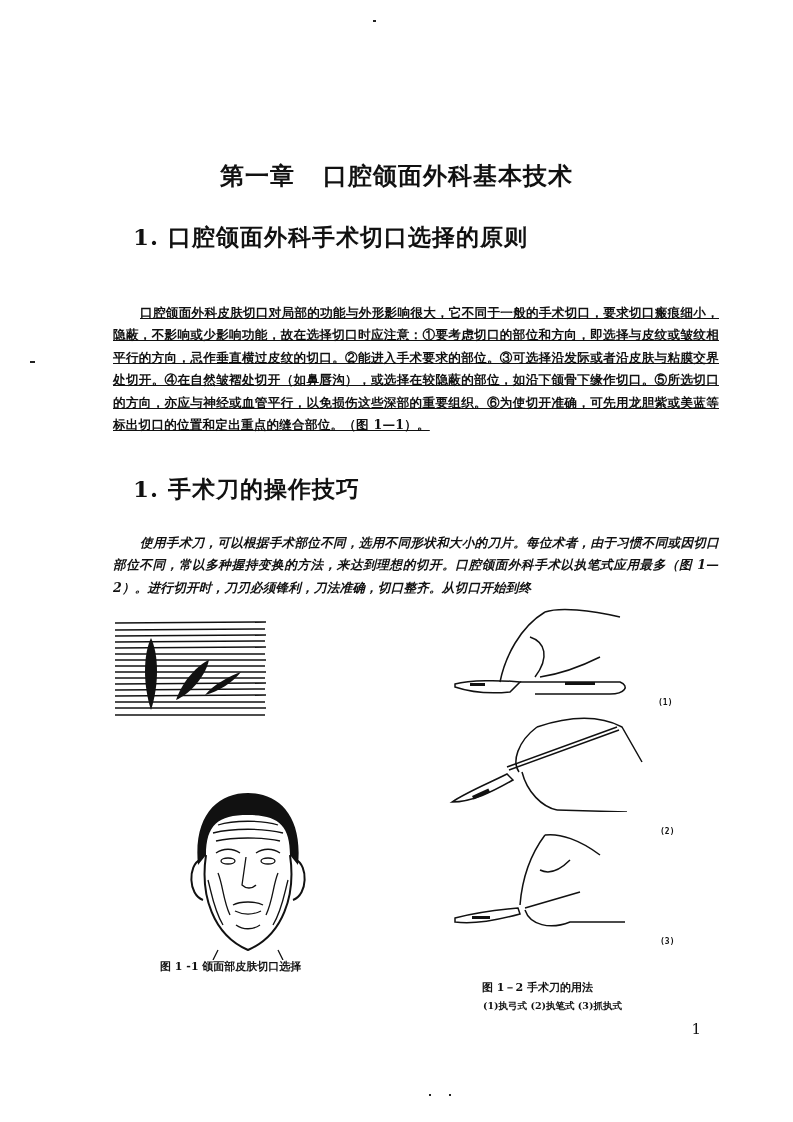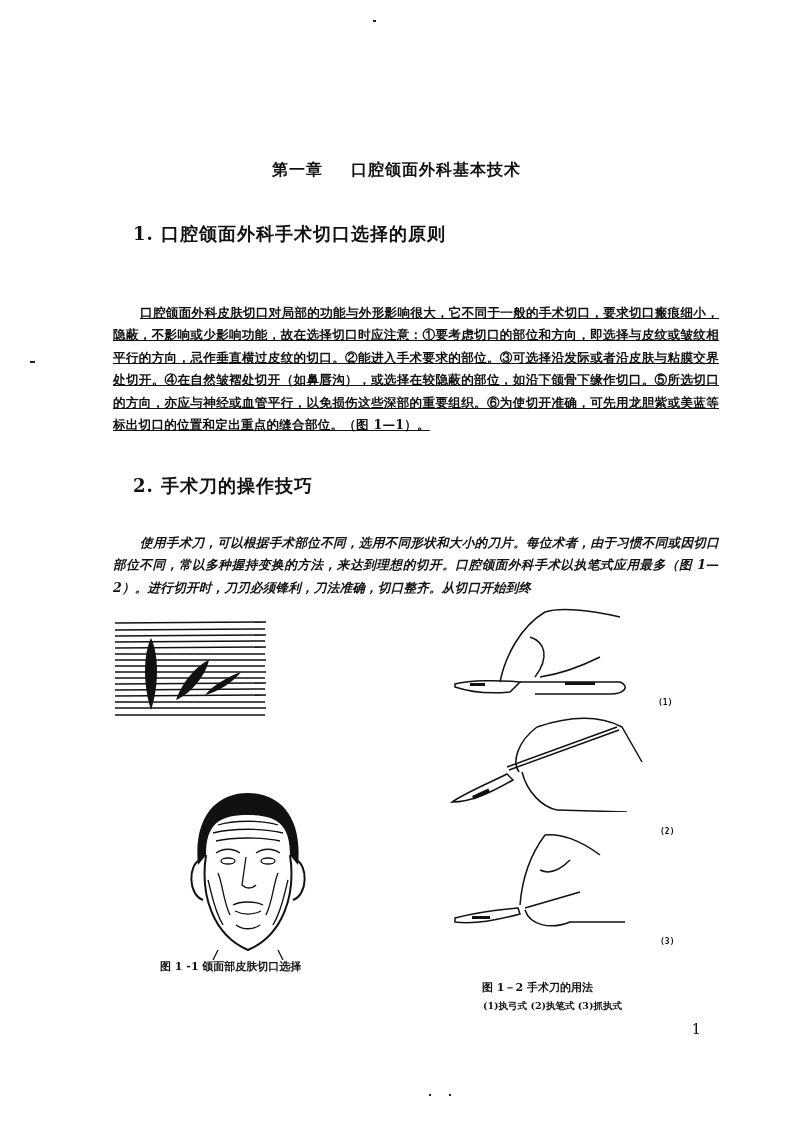--- a/index.html
+++ b/index.html
@@ -1,22 +1,22 @@
 <!DOCTYPE html>
 <html><head>
 <meta charset="utf-8">
 <style>
   html, body { margin: 0; padding: 0; background: #ffffff; }
   body { width: 793px; height: 1122px; position: relative; overflow: hidden;
          font-family: "DejaVu Serif", "Liberation Serif", serif; color: #111; }
   .page { position: absolute; inset: 0; }
   .chapter-title { position: absolute; top: 160px; left: 0; width: 793px; text-align: center;
-                   font-size: 16px; font-weight: bold; letter-spacing: 1px; }
+                   font-size: 24px; font-weight: bold; letter-spacing: 1px; }
   .chapter-title .gap { display: inline-block; width: 28px; }
-  .section-heading { position: absolute; left: 133px; font-size: 18px; font-weight: bold; letter-spacing: 1px; }
+  .section-heading { position: absolute; left: 133px; font-size: 23px; font-weight: bold; letter-spacing: 1px; }
   .para { position: absolute; left: 113px; width: 606px; font-size: 12.6px; line-height: 22.4px;
           text-align: justify; font-weight: bold; letter-spacing: 0.2px; }
   .para .indent { display: inline-block; width: 27px; }
   .fig { position: absolute; }
   .caption { position: absolute; font-size: 11px; font-weight: bold; }
   .subcaption { position: absolute; font-size: 9.5px; font-weight: bold; margin-left: 28px; }
   .label { position: absolute; font-size: 8px; font-weight: bold; font-family: "DejaVu Sans Mono", monospace; }
   .page-number { position: absolute; right: 92px; top: 1020px; font-size: 15px; }
   .speck { position: absolute; background: #222; }
 </style>
@@ -32,21 +32,21 @@
 
   <div class="chapter-title">
     <span>第一章</span><span class="gap"></span><span>口腔颌面外科基本技术</span>
   </div>
 
   <div class="section-heading" style="top:222px;">1. 口腔颌面外科手术切口选择的原则</div>
 
 
   <div class="para" style="top:302px;text-decoration:underline;"><span class="indent"></span><span>口腔颌面外科皮肤切口对局部的功能与外形影响很大，它不同于一般的手术切口，要求切口瘢痕细小，隐蔽，不影响或少影响功能，故在选择切口时应注意：①要考虑切口的部位和方向，即选择与皮纹或皱纹相平行的方向，忌作垂直横过皮纹的切口。②能进入手术要求的部位。③可选择沿发际或者沿皮肤与粘膜交界处切开。④在自然皱褶处切开（如鼻唇沟），或选择在较隐蔽的部位，如沿下颌骨下缘作切口。⑤所选切口的方向，亦应与神经或血管平行，以免损伤这些深部的重要组织。⑥为使切开准确，可先用龙胆紫或美蓝等标出切口的位置和定出重点的缝合部位。（图 1—1）。</span></div>
 
-  <div class="section-heading" style="top:474px;">2. 手术刀的操作技巧</div>
+  <div class="section-heading" style="top:474px;">1. 手术刀的操作技巧</div>
 
   <div class="para" style="top:532px;font-style:italic;"><span class="indent"></span><span>使用手术刀，可以根据手术部位不同，选用不同形状和大小的刀片。每位术者，由于习惯不同或因切口部位不同，常以多种握持变换的方法，来达到理想的切开。口腔颌面外科手术以执笔式应用最多（图 1—2）。进行切开时，刀刃必须锋利，刀法准确，切口整齐。从切口开始到终</span></div>
 
   <svg class="fig" style="left:113px;top:620px;" width="155" height="100" viewBox="0 0 155 100">
     <g stroke="#111" stroke-width="1.6">
       <line x1="2" y1="3" x2="153" y2="2"></line>
       <line x1="2" y1="10" x2="152" y2="9"></line>
       <line x1="2" y1="16" x2="153" y2="15"></line>
       <line x1="2" y1="22" x2="152" y2="21"></line>
       <line x1="2" y1="28" x2="153" y2="27"></line>

